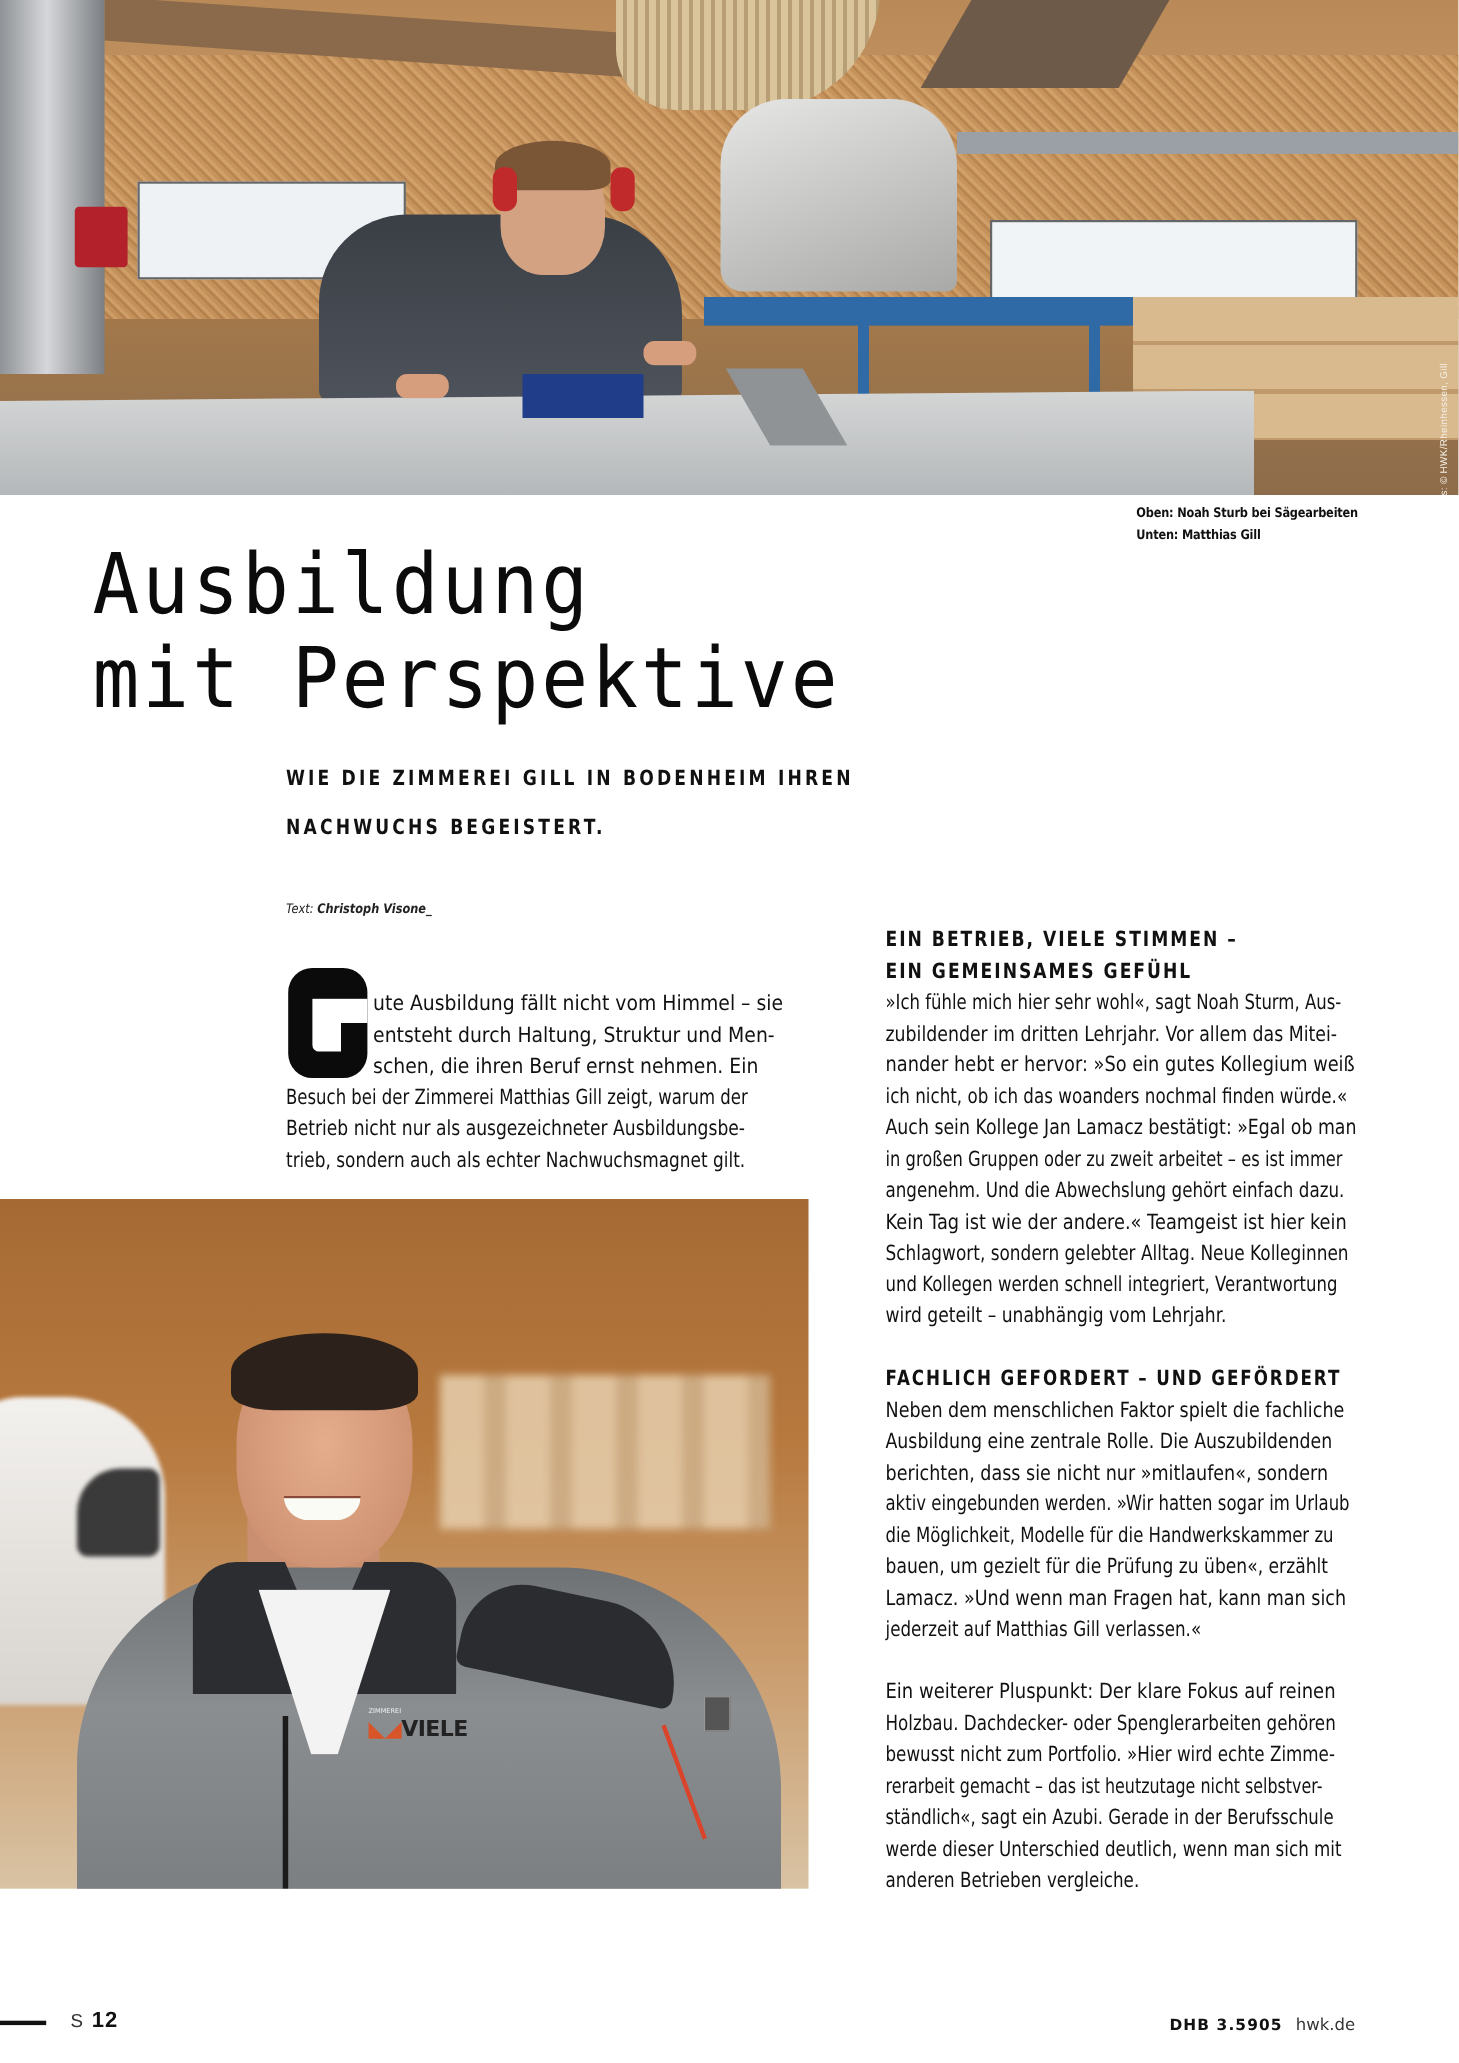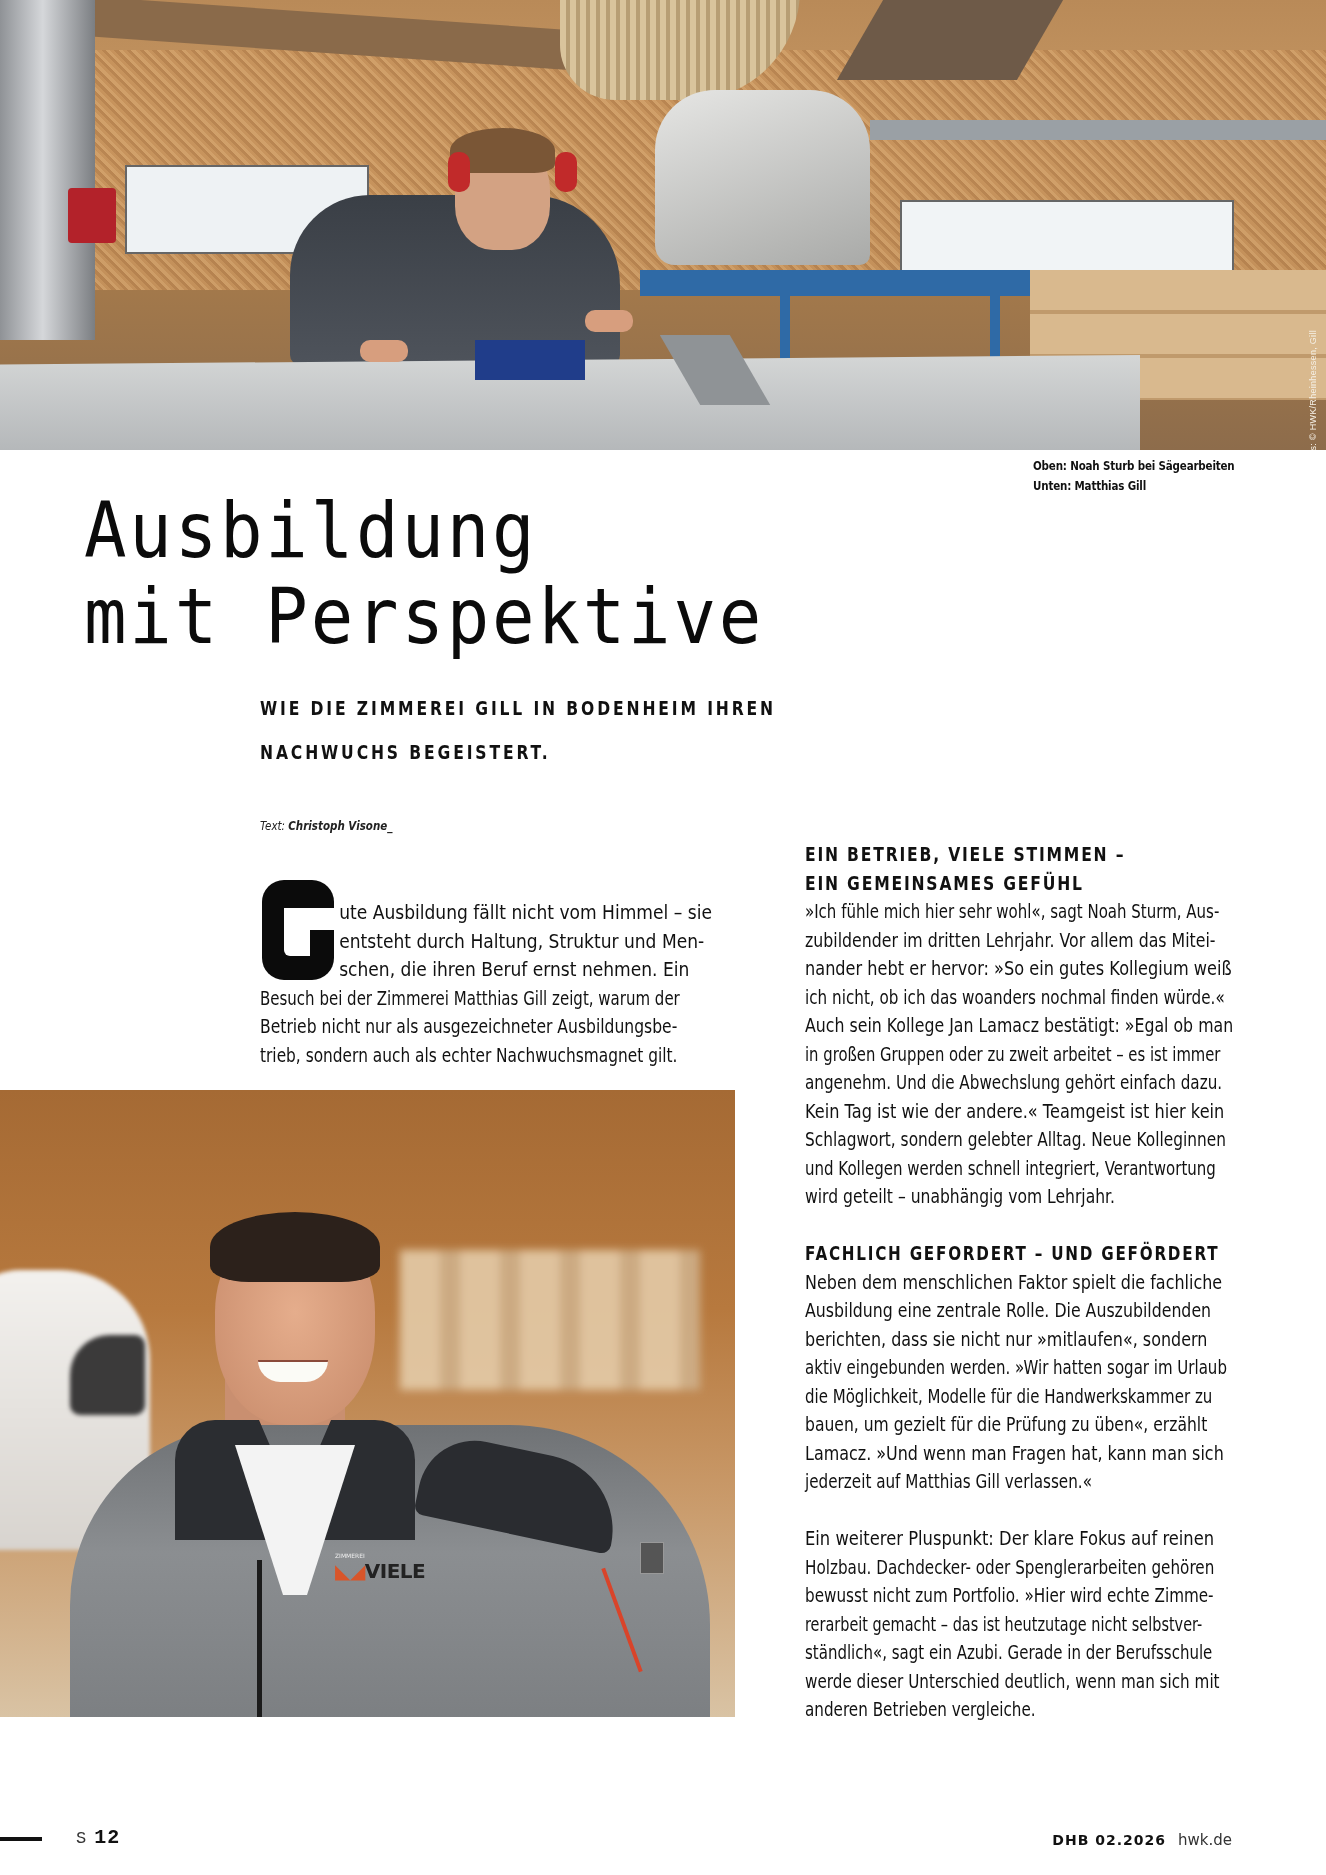--- a/index.html
+++ b/index.html
@@ -84,21 +84,21 @@
   .portrait .hair { position:absolute; left:210px; top:122px; width:170px; height:70px; background:#2c211b; border-radius: 55% 55% 25% 25%; }
   .portrait .smile { position:absolute; left:258px; top:270px; width:70px; height:20px; background:#fbfbf6; border-radius: 0 0 35px 35px; border-top:2px solid #8a4a3a; }
   .portrait .logo { position:absolute; left:335px; top:462px; font-family:"DejaVu Sans", sans-serif; font-weight:bold; font-size:20px; color:#222; letter-spacing:-.5px; }
   .portrait .logo .mark { color:#d8552a; }
   .portrait .logo small { display:block; font-size:6px; color:#eee; font-weight:normal; letter-spacing:0; }
   .portrait .sleeve-zip { position:absolute; left:620px; top:475px; width:4px; height:110px; background:#d9442a; transform: rotate(-20deg); }
   .portrait .sleeve-badge { position:absolute; left:640px; top:452px; width:22px; height:30px; background:#555; border:1px solid #999; }
 
   
   .footer-rule { position:absolute; left:0; top:1837px; width:42px; height:4px; background:#111; }
-  .page-num { position:absolute; left:76px; top:1826px; font-family:Liberation Mono, monospace; font-size:20px; color:#111; white-space:nowrap; }
+  .page-num { position:absolute; left:64px; top:1826px; font-family:Liberation Sans, sans-serif; font-size:20px; color:#111; white-space:nowrap; }
   .page-num .s { font-weight:normal; font-size:17px; margin-right:8px; color:#333; }
   .page-num .n { font-weight:bold; letter-spacing:1px; }
   .footer-right { position:absolute; right:94px; top:1831px; font-family:"DejaVu Sans", sans-serif; font-size:14px; white-space:nowrap; color:#111; }
   .footer-right .issue { font-weight:bold; letter-spacing:1px; margin-right:12px; }
   .footer-right .site { color:#333; font-size:15px; }
 </style>
 </head>
 <body>
 
 <div class="hero-photo" role="img" aria-label="Noah Sturb bei Sägearbeiten in der Werkstatt">
@@ -213,14 +213,14 @@
   <span class="line" style="transform:scaleX(.79);">ständlich«, sagt ein Azubi. Gerade in der Berufsschule</span>
   <span class="line" style="transform:scaleX(.80);">werde dieser Unterschied deutlich, wenn man sich mit</span>
   <span class="line" style="transform:scaleX(.80);">anderen Betrieben vergleiche.</span>
 </div>
 
 <div class="footer-rule"></div>
 <div class="page-num">
   <span class="s">S</span><span class="n">12</span>
 </div>
 <div class="footer-right">
-  <span class="issue">DHB 02.2026</span><span class="site">hwk.de</span>
+  <span class="issue">DHB 3.5905</span><span class="site">hwk.de</span>
 </div>
 
 </body></html>

